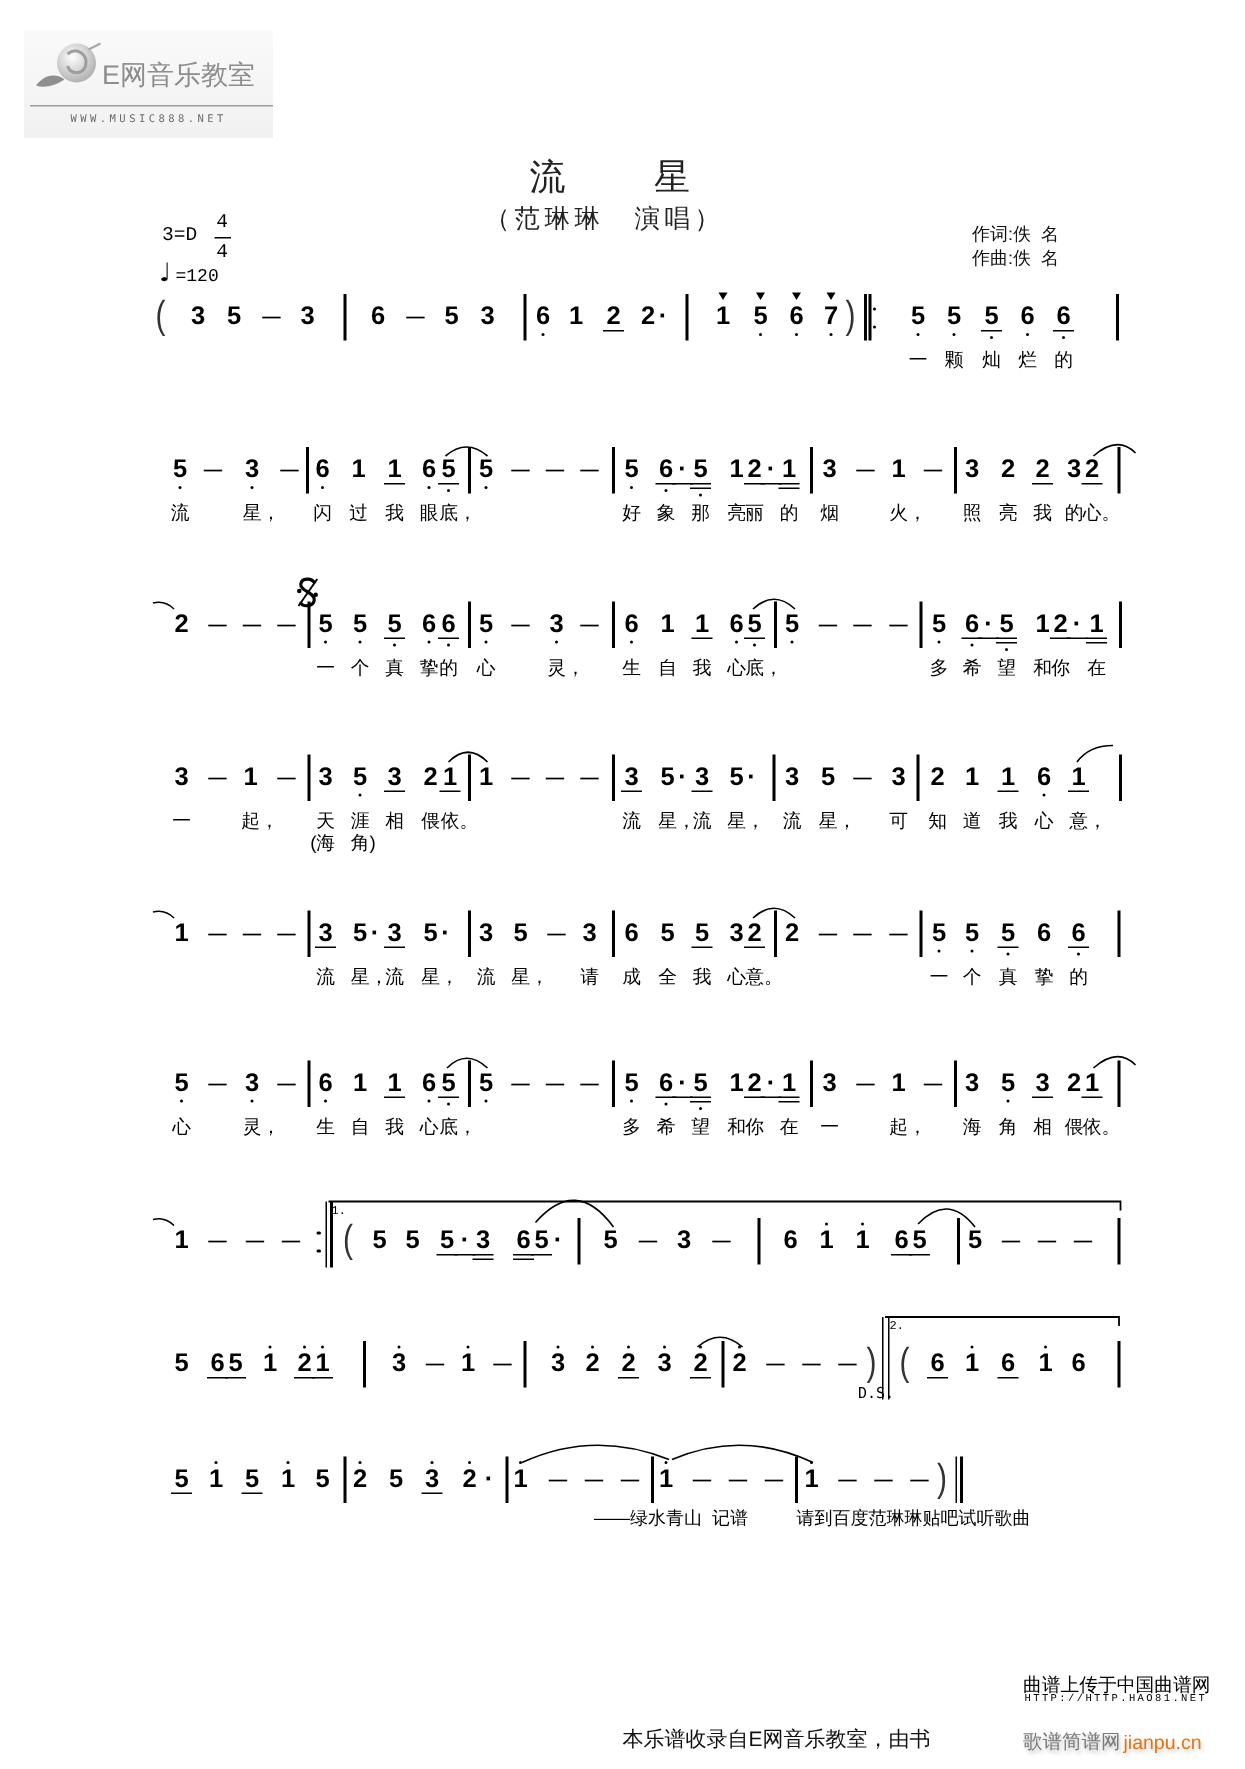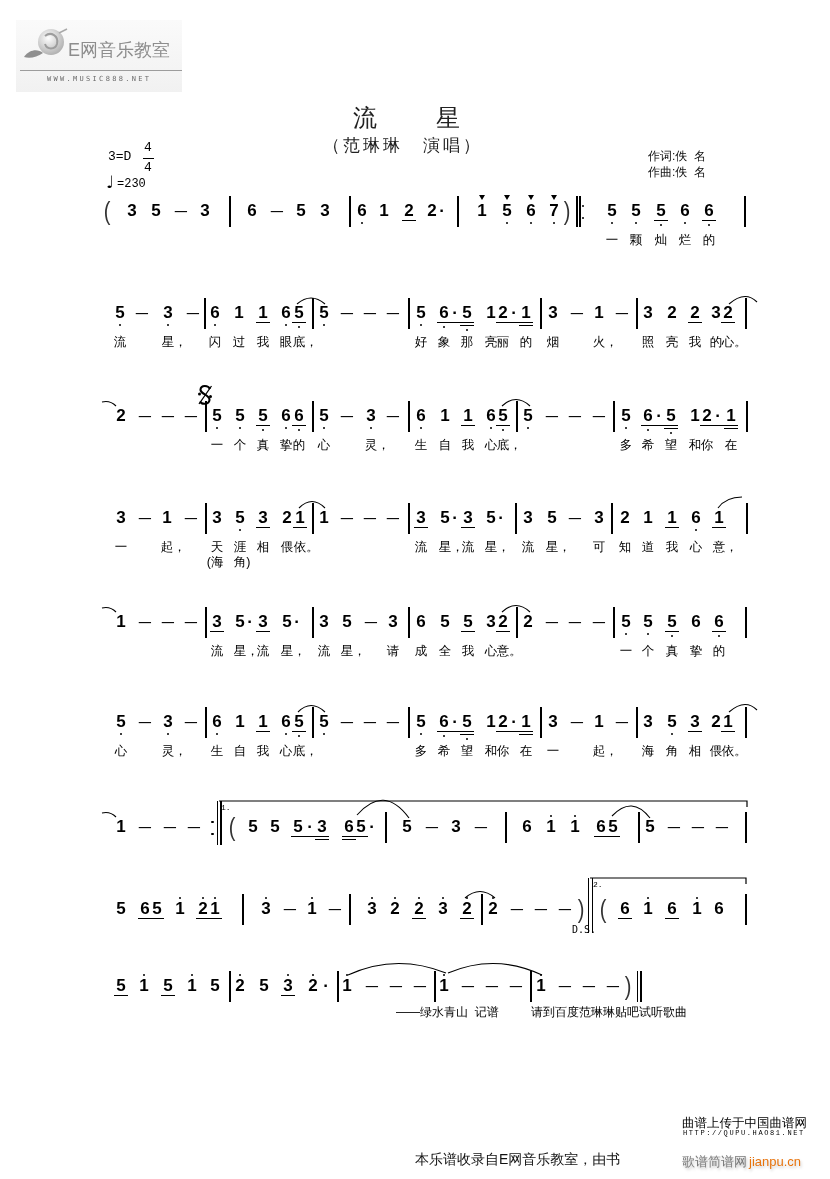--- a/index.html
+++ b/index.html
@@ -65,21 +65,21 @@
 
 <div class="abs title">流星</div>
 <div class="abs subtitle">（范琳琳　演唱）</div>
 <div class="abs credit-top" style="left:648px;top:149px">作词:佚  名</div>
 <div class="abs credit-top" style="left:648px;top:165px">作曲:佚  名</div>
 <div class="abs key">3=D</div>
 <div class="abs ts" style="left:142px;top:141px">4</div>
 <div class="abs ts-line"></div>
 <div class="abs ts" style="left:142px;top:161px">4</div>
 <div class="abs tempo-note">♩</div>
-<div class="abs tempo-val">=230</div>
+<div class="abs tempo-val">=120</div>
 
 <div id="score" class="abs" style="left:0;top:0;width:830px;height:1179px">
     <div>
       <div class="tok paren" style="left: 100px; top: 201px;">
         <span class="glyph">(</span>
       </div>
       <div class="tok note" style="left: 125px; top: 201px;">
         <span class="glyph">3</span>
       </div>
       <div class="tok note" style="left: 149px; top: 201px;">
@@ -1267,16 +1267,16 @@
 </svg>
 
 <div class="abs volta-label" style="left:221px;top:803px">1.</div>
 <div class="abs volta-label" style="left:593px;top:880px">2.</div>
 <div class="abs ds">D.S.</div>
 
 <div class="abs credit" style="left:396px">——绿水青山  记谱</div>
 <div class="abs credit" style="left:531px">请到百度范琳琳贴吧试听歌曲</div>
 
 <div class="abs upload-note">曲谱上传于中国曲谱网</div>
-<div class="abs upload-url">HTTP://QUPU.HAO81.NET</div>
+<div class="abs upload-url">HTTP://HTTP.HAO81.NET</div>
 <div class="abs source-note">本乐谱收录自E网音乐教室，由书</div>
 <div class="abs wm-cn">歌谱简谱网</div>
 <div class="abs wm-domain">jianpu.cn</div>
 
 </body></html>

